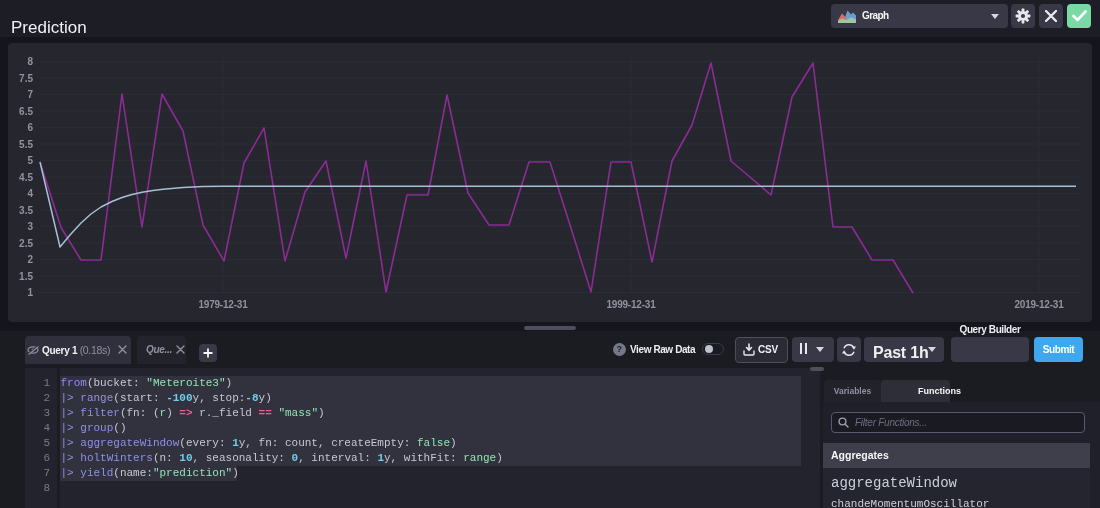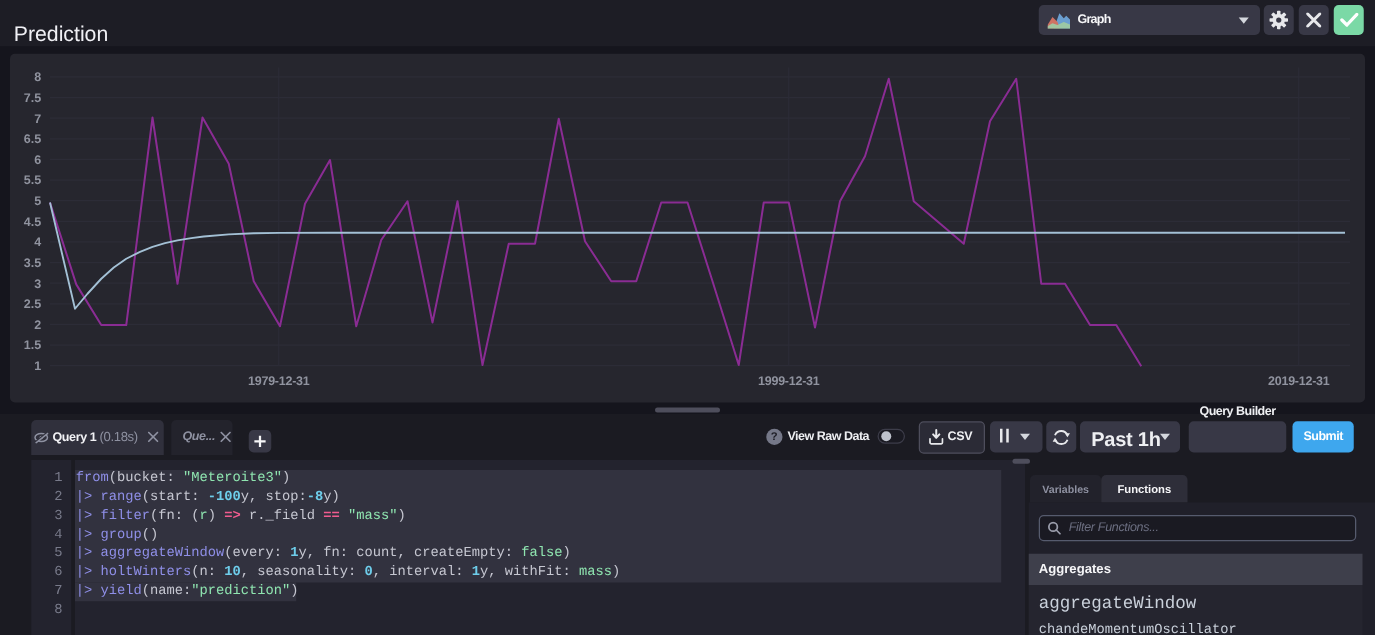--- a/index.html
+++ b/index.html
@@ -174,37 +174,37 @@
 <div class="abs" style="left:25px;top:368px;width:795px;height:140px;background:#23232e;"></div>
 <div class="abs" style="left:60px;top:375.5px;width:741px;height:90px;background:#32323f;"></div>
 <div class="abs" style="left:60px;top:465.5px;width:177px;height:15px;background:#32323f;"></div>
 <div class="abs" style="left:57px;top:368px;width:3px;height:140px;background:#1b1b22;"></div>
 <div id="gutter" class="abs" style="left:28px;top:375.5px;width:22px;text-align:right;font-family:'Liberation Mono',monospace;font-size:11px;line-height:15px;color:#787a8a;">1<br>2<br>3<br>4<br>5<br>6<br>7<br>8</div>
 <div id="code" class="abs" style="left:60.5px;top:375.5px;font-family:'Liberation Mono',monospace;font-size:11px;line-height:15px;color:#c6c7d1;white-space:pre;"><span class="k">from</span>(bucket: <span class="s">"Meteroite3"</span>)
 <span class="k">|&gt; range</span>(start: <span class="n">-100</span>y, stop:<span class="n">-8</span>y)
 <span class="k">|&gt; filter</span>(fn: (<span class="s">r</span>) <span class="p">=&gt;</span> r._field <span class="p">==</span> <span class="s">"mass"</span>)
 <span class="k">|&gt; group</span>()
 <span class="k">|&gt; aggregateWindow</span>(every: <span class="n">1</span>y, fn: count, createEmpty: <span class="s">false</span>)
-<span class="k">|&gt; holtWinters</span>(n: <span class="n">10</span>, seasonality: <span class="n">0</span>, interval: <span class="n">1</span>y, withFit: <span class="s">mass</span>)
+<span class="k">|&gt; holtWinters</span>(n: <span class="n">10</span>, seasonality: <span class="n">0</span>, interval: <span class="n">1</span>y, withFit: <span class="s">range</span>)
 <span class="k">|&gt; yield</span>(name:<span class="s">"prediction"</span>)
 </div>
 <style>
 .k { color:#8f8fe8; font-weight:normal; }
 .s { color:#8fe5b0; }
 .n { color:#6ecdea; font-weight:bold; }
 .p { color:#f25c8f; font-weight:bold; }
 #code { }
 </style>
 
 <div class="abs" style="left:810px;top:367px;width:14px;height:4px;background:#4e4e5c;border-radius:2px;"></div>
 
 <div class="abs" style="left:824px;top:380px;width:57px;height:22px;background:#22222b;border-radius:4px 4px 0 0;"></div>
 <div class="abs" style="left:824px;top:380px;width:57px;height:22px;line-height:22px;font-size:8.5px;font-weight:bold;color:#8e91a1;text-align:center;">Variables</div>
 <div class="abs" style="left:881px;top:380px;width:69px;height:22px;background:#2e2e39;border-radius:4px 4px 0 0;"></div>
-<div class="abs" style="left:881px;top:380px;width:69px;height:22px;line-height:22px;font-size:9px;font-weight:bold;color:#f6f6f8;text-align:center;">Functions</div>
+<div class="abs" style="left:905px;top:380px;width:69px;height:22px;line-height:22px;font-size:9px;font-weight:bold;color:#f6f6f8;text-align:center;">Functions</div>
 <div class="abs" style="left:823px;top:402px;width:277px;height:106px;background:#20202a;"></div>
 
 <div class="abs" style="left:831px;top:412px;width:254px;height:21px;background:#1a1a22;border:1px solid #565b6e;border-radius:4px;"></div>
 <svg class="abs" style="left:838px;top:417px;" width="11" height="11" viewBox="0 0 11 11">
   <circle cx="4.5" cy="4.5" r="3.4" fill="none" stroke="#9a9dab" stroke-width="1.4"></circle>
   <line x1="7" y1="7" x2="10" y2="10" stroke="#9a9dab" stroke-width="1.4" stroke-linecap="round"></line>
 </svg>
 <div class="abs" style="left:855px;top:412px;height:21px;line-height:21px;font-size:10px;font-style:italic;color:#6b6e80;letter-spacing:-0.25px;">Filter Functions...</div>
 
 <div class="abs" style="left:823px;top:443px;width:267px;height:25px;background:#3e3f4b;"></div>

